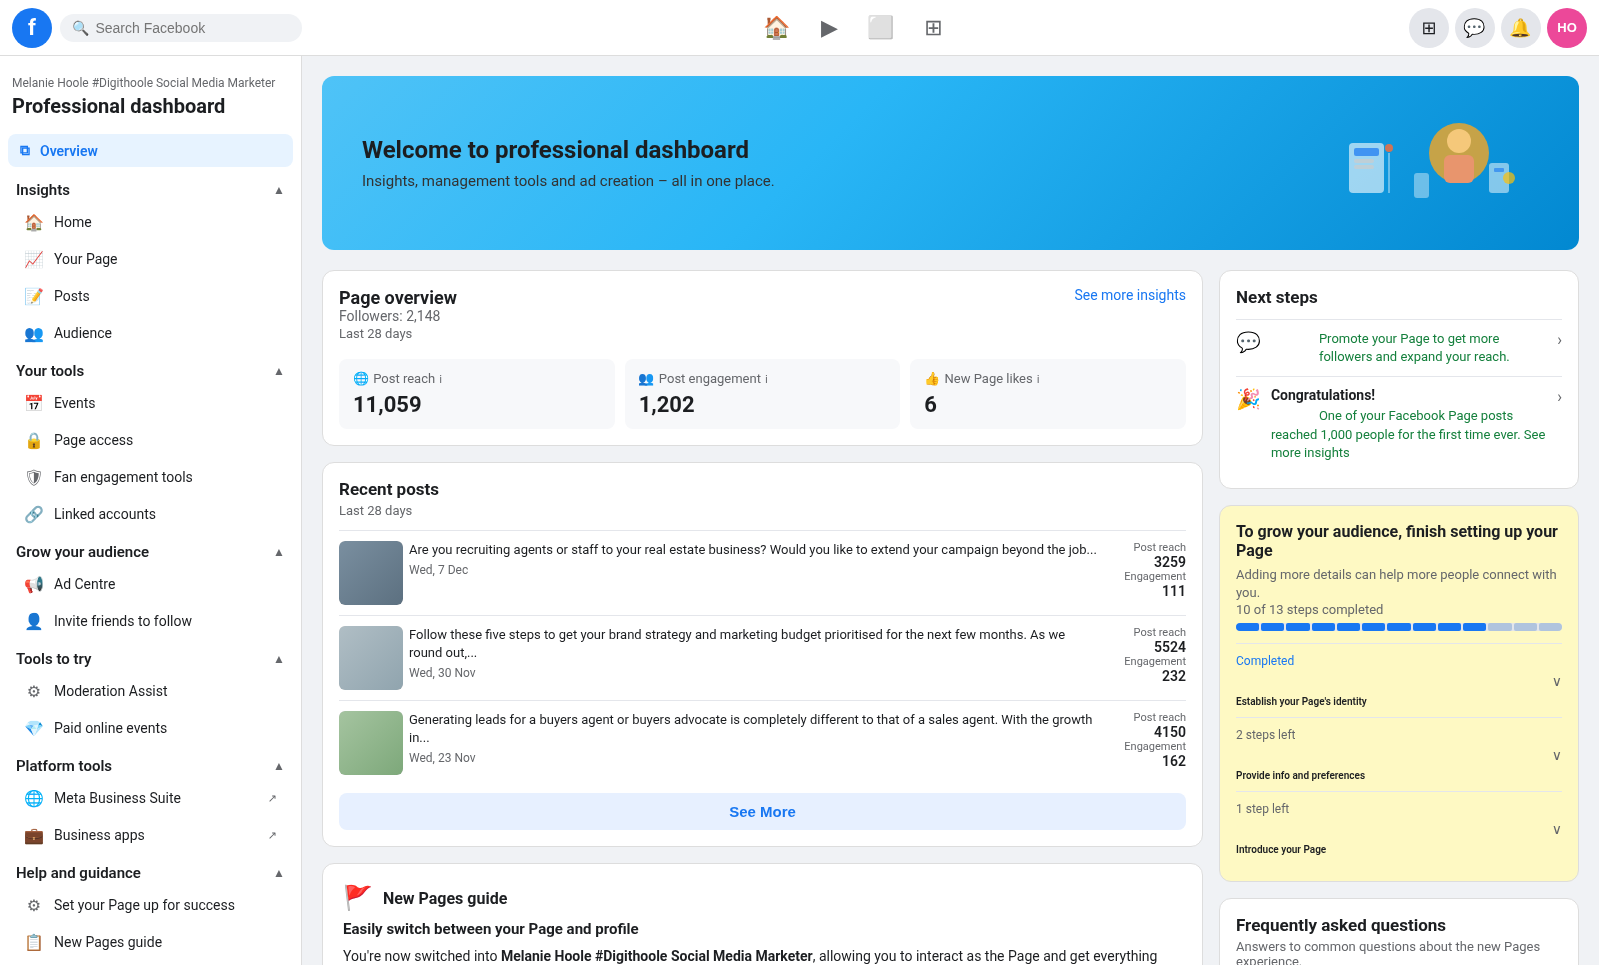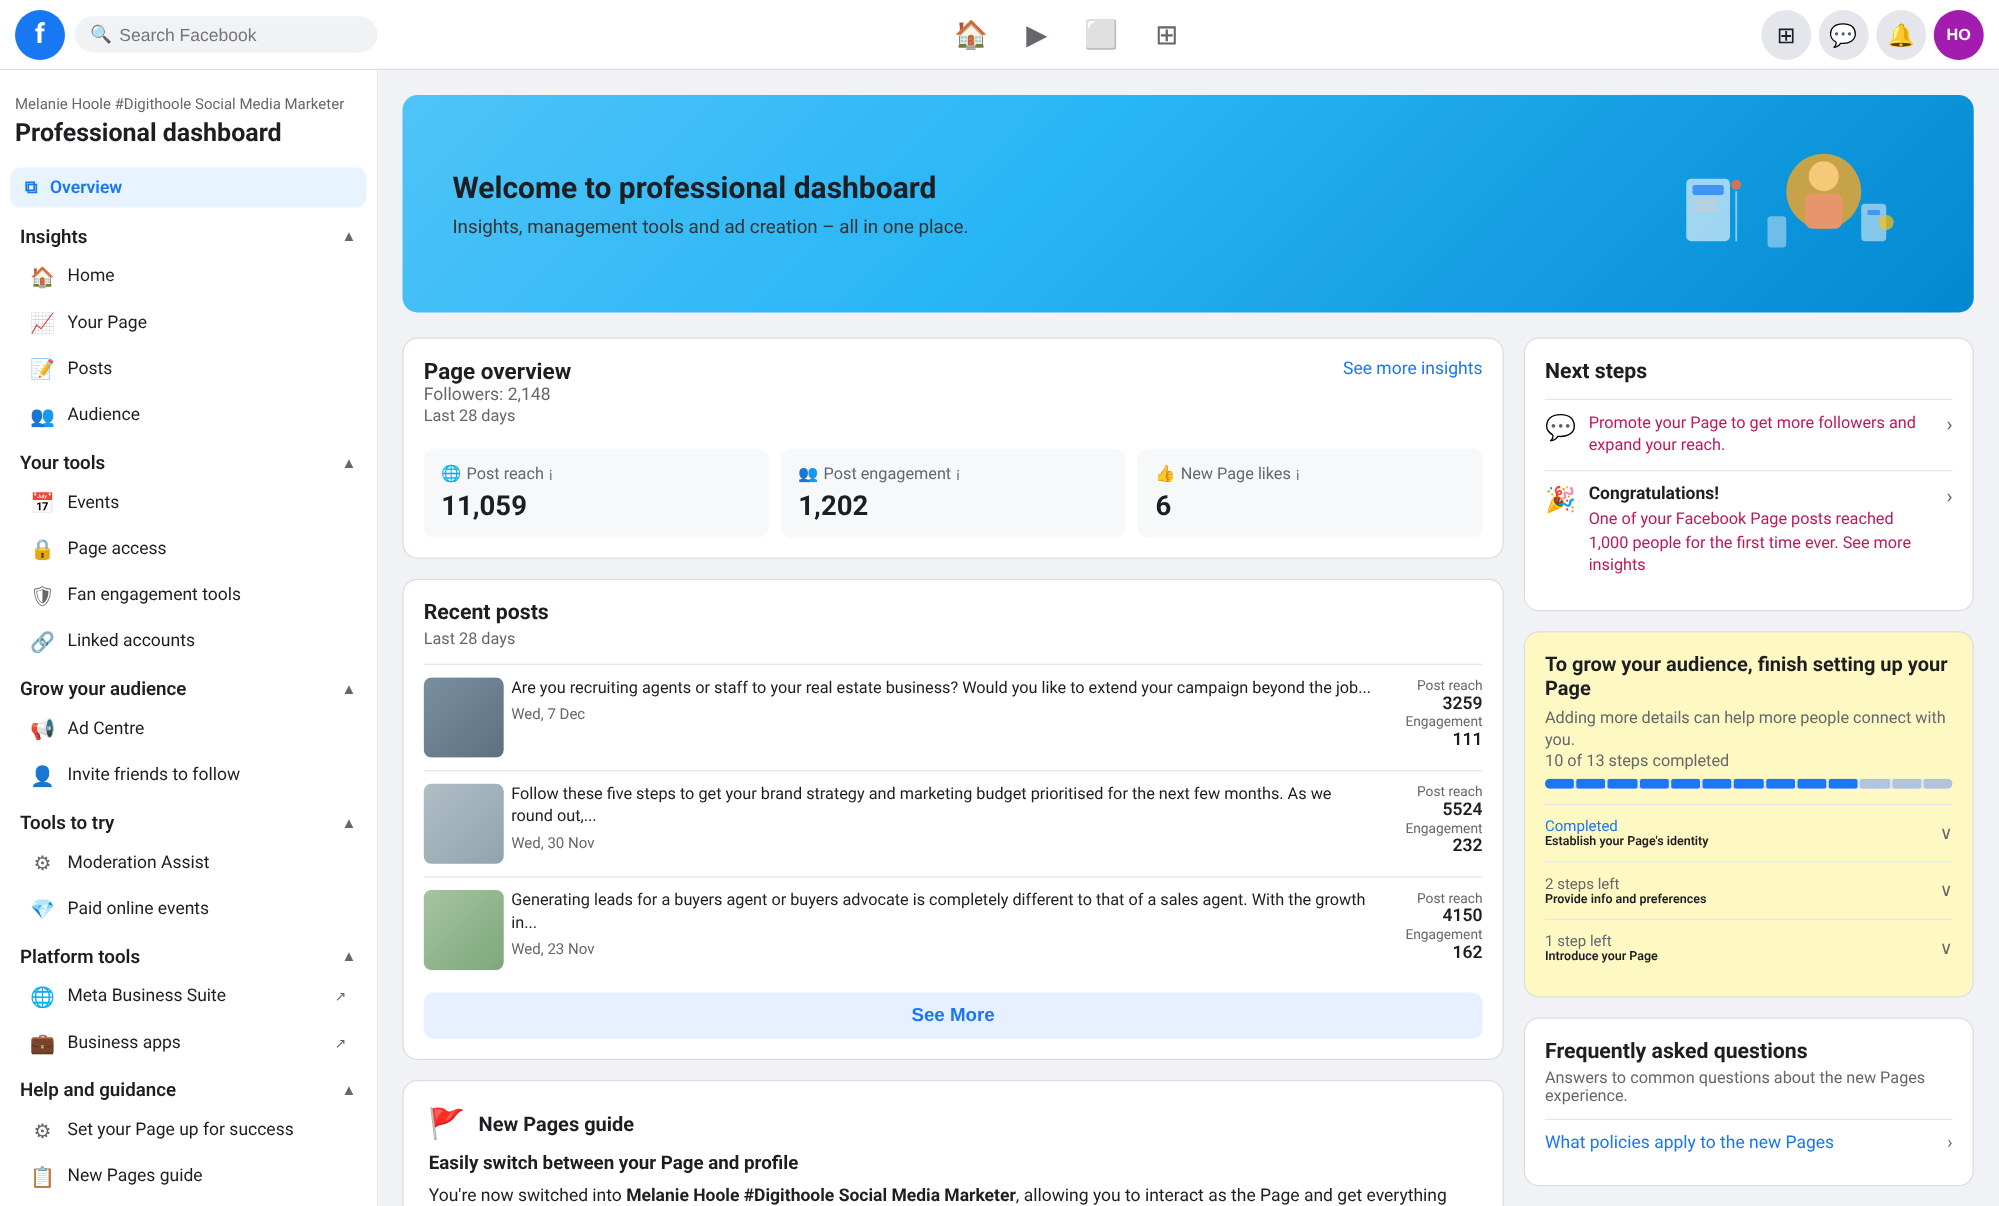--- a/index.html
+++ b/index.html
@@ -13,21 +13,21 @@
       padding: 0 12px; justify-content: space-between;
     }
     .topnav-left { display: flex; align-items: center; gap: 8px; min-width: 290px; }
     .fb-logo { width: 40px; height: 40px; background: #1877f2; border-radius: 50%; display: flex; align-items: center; justify-content: center; color: #fff; font-size: 22px; font-weight: bold; flex-shrink: 0; }
     .search-bar { display: flex; align-items: center; background: #f0f2f5; border-radius: 20px; padding: 6px 12px; gap: 6px; flex: 1; }
     .search-bar input { border: none; background: transparent; outline: none; font-size: 14px; color: #1c1e21; width: 100%; }
     .topnav-center { display: flex; align-items: center; gap: 4px; }
     .nav-icon-btn { width: 48px; height: 48px; border-radius: 8px; display: flex; align-items: center; justify-content: center; cursor: pointer; color: #65676b; font-size: 22px; border: none; background: transparent; }
     .topnav-right { display: flex; align-items: center; gap: 6px; }
     .topnav-right-btn { width: 40px; height: 40px; border-radius: 50%; background: #e4e6eb; display: flex; align-items: center; justify-content: center; cursor: pointer; font-size: 18px; color: #1c1e21; border: none; }
-    .avatar-btn { width: 40px; height: 40px; border-radius: 50%; background: #a21caf; display: flex; align-items: center; justify-content: center; color: #fff; font-weight: bold; font-size: 13px; cursor: pointer; border: none; }
+    .avatar-btn { width: 40px; height: 40px; border-radius: 50%; background: #ec4899; display: flex; align-items: center; justify-content: center; color: #fff; font-weight: bold; font-size: 13px; cursor: pointer; border: none; }
 
     
     .layout { display: flex; margin-top: 56px; }
 
     
     .sidebar { width: 302px; min-width: 302px; background: #fff; border-right: 1px solid #ddd; height: calc(100vh - 56px); overflow-y: auto; position: fixed; top: 56px; left: 0; padding: 12px 0; }
     .sidebar::-webkit-scrollbar { width: 6px; } .sidebar::-webkit-scrollbar-thumb { background: #ccc; border-radius: 3px; }
     .sidebar-profile { padding: 8px 12px 12px; }
     .sidebar-profile-name { font-size: 12px; color: #65676b; }
     .sidebar-profile-title { font-size: 20px; font-weight: 700; color: #1c1e21; margin-top: 4px; }
@@ -88,34 +88,34 @@
     .info-icon-big { font-size: 24px; }
     .info-card-title { font-size: 16px; font-weight: 700; }
     .info-card-desc { font-size: 14px; color: #1c1e21; line-height: 1.5; margin-bottom: 12px; }
     .info-card-desc strong { font-weight: 700; }
 
     
     .nextsteps-card { background: #fff; border-radius: 12px; border: 1px solid #ddd; padding: 16px; }
     .nextsteps-title { font-size: 17px; font-weight: 700; margin-bottom: 12px; }
     .nextstep-item { display: flex; align-items: flex-start; gap: 10px; padding: 10px 0; border-top: 1px solid #e4e6eb; cursor: pointer; }
     .nextstep-icon { font-size: 20px; flex-shrink: 0; color: #1877f2; }
-    .nextstep-text { flex: 1; font-size: 13px; color: #be185d; line-height: 1.4; }
+    .nextstep-text { flex: 1; font-size: 13px; color: #15803d; line-height: 1.4; margin-left: 48px; }
     .nextstep-arrow { color: #65676b; font-size: 16px; flex-shrink: 0; }
 
     
     .grow-card { background: #fef9c3; border-radius: 12px; border: 1px solid #ddd; padding: 16px; }
     .grow-title { font-size: 16px; font-weight: 700; margin-bottom: 6px; }
     .grow-desc { font-size: 13px; color: #65676b; margin-bottom: 0; line-height: 1.4; }
     .progress-label { font-size: 13px; color: #65676b; margin-bottom: 6px; }
     .progress-bar-track { height: 8px; background: #e4e6eb; border-radius: 4px; overflow: hidden; margin-bottom: 12px; position: relative; }
     .progress-bar-fill { display: flex; gap: 2px; height: 100%; }
     .progress-segment { height: 100%; border-radius: 2px; }
 
     .step-row { display: flex; align-items: center; justify-content: space-between; padding: 10px 0; border-top: 1px solid #e4e6eb; cursor: pointer; }
-    .step-label-wrap { display: flex; flex-direction: column; }
+    .step-label-wrap { display: flex; flex-direction: column; gap: 28px; }
     .step-tag { font-size: 12px; color: #65676b; }
     .step-name { font-size: 10px; font-weight: 600; }
     .step-tag.completed { color: #1877f2; }
 
     
     .faq-card { background: #fff; border-radius: 12px; border: 1px solid #ddd; padding: 16px; }
     .faq-title { font-size: 17px; font-weight: 700; margin-bottom: 4px; }
     .faq-desc { font-size: 13px; color: #65676b; margin-bottom: 10px; }
     .faq-item { padding: 10px 0; border-top: 1px solid #e4e6eb; display: flex; align-items: center; justify-content: space-between; cursor: pointer; }
     .faq-q { font-size: 14px; color: #1877f2; flex: 1; }

